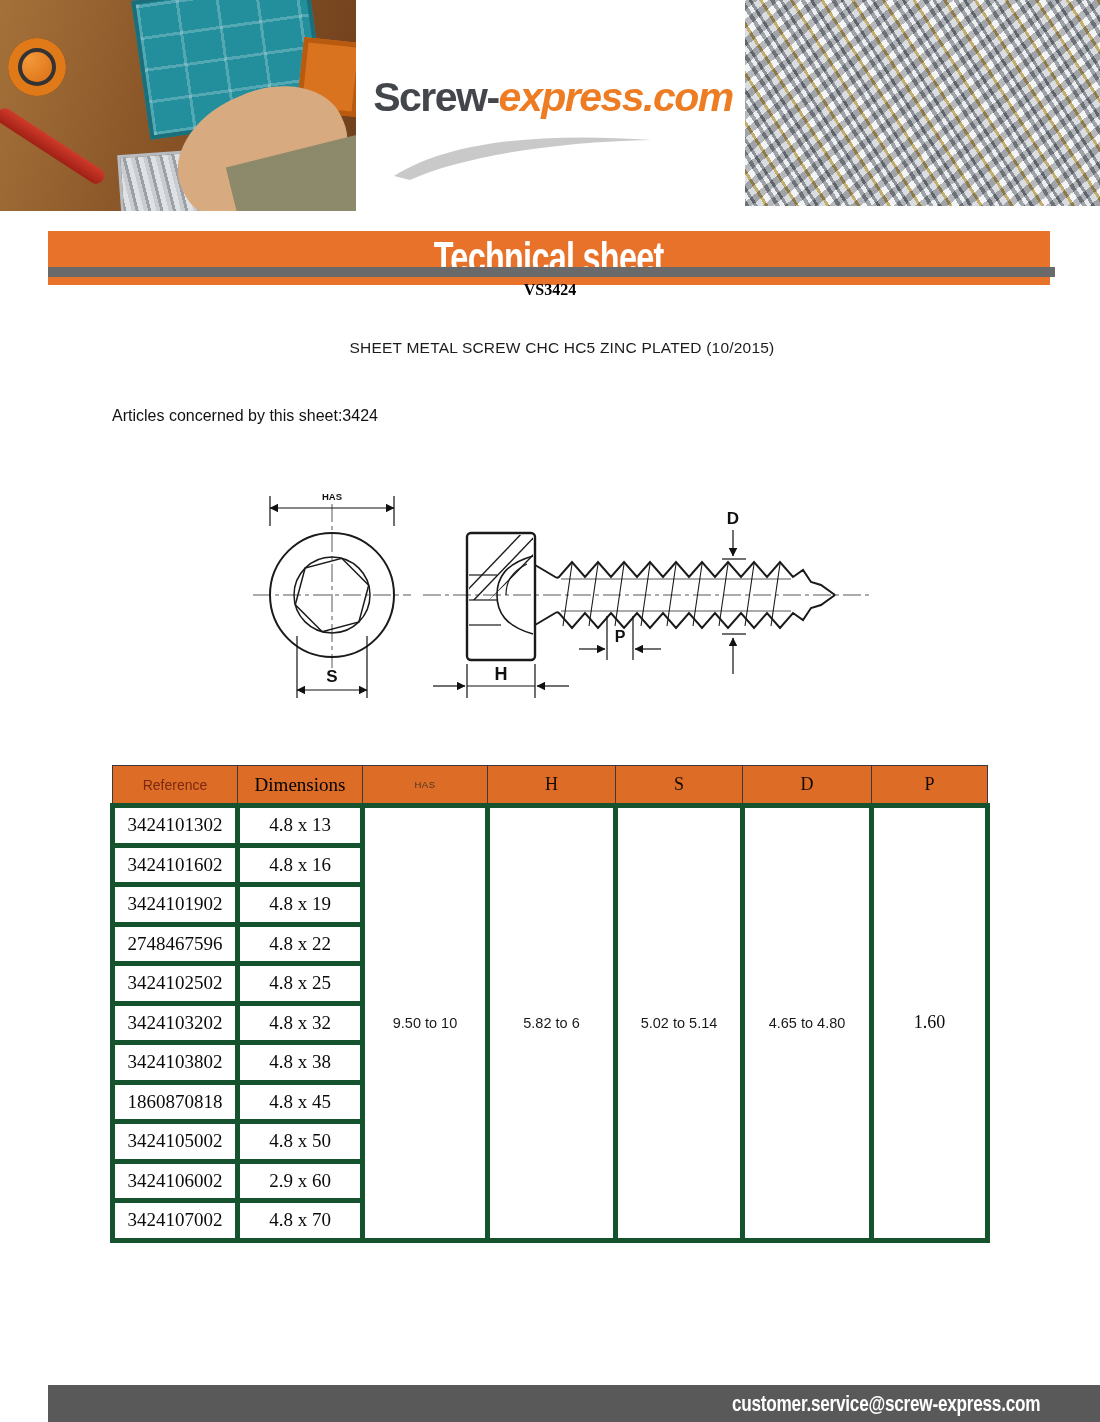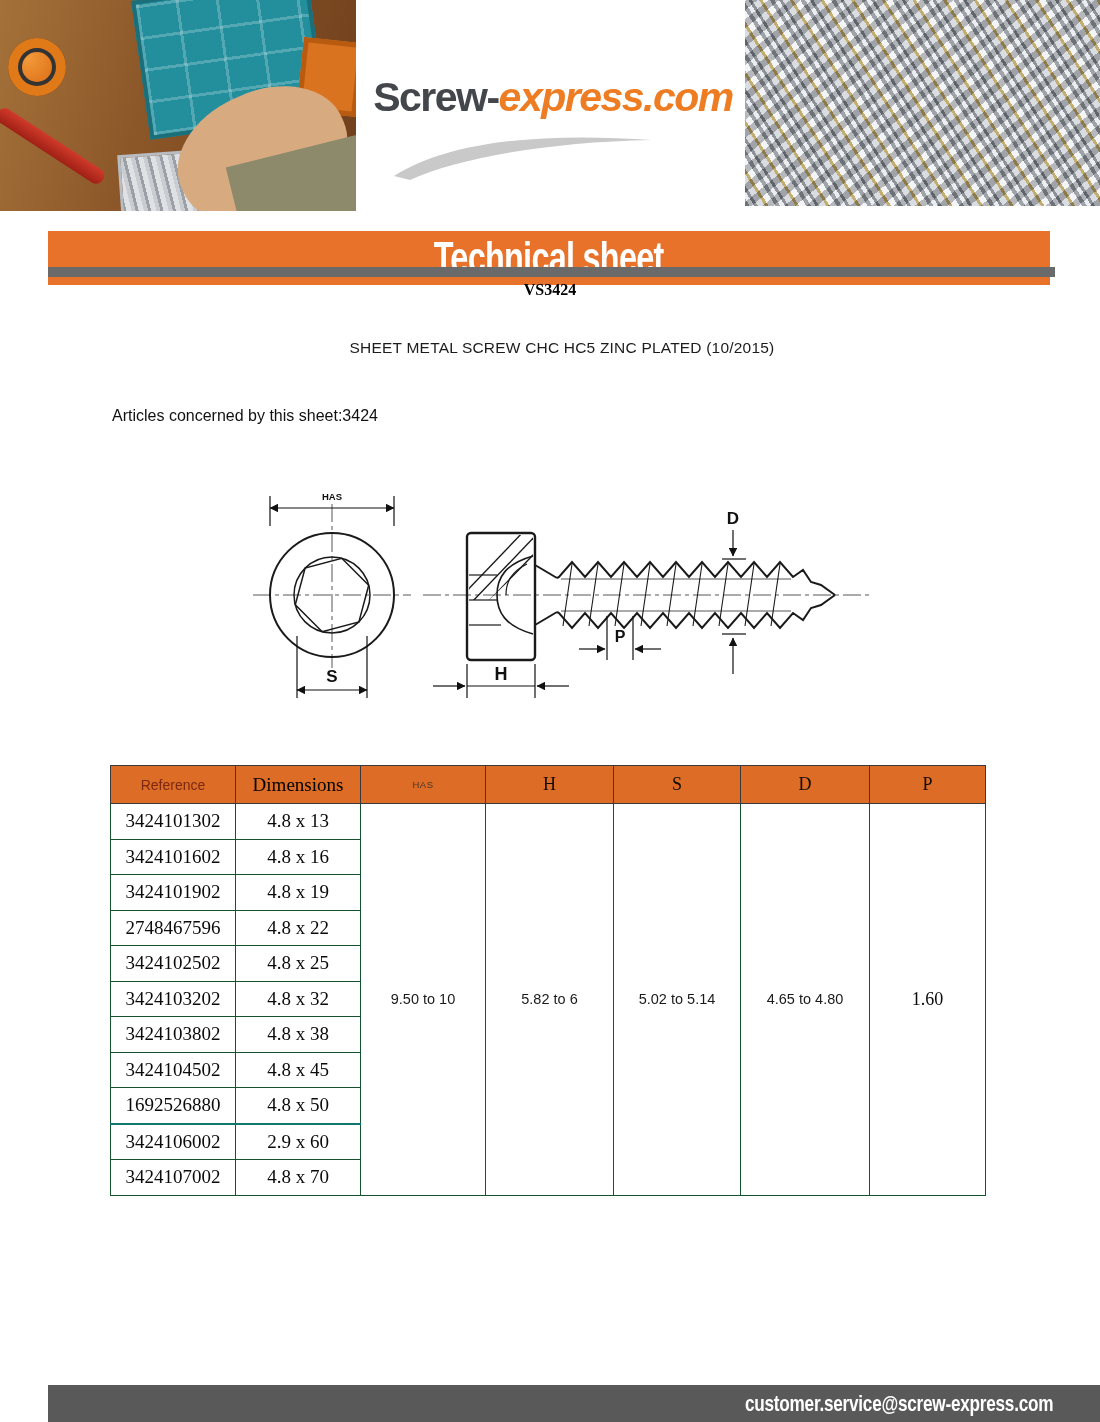--- a/index.html
+++ b/index.html
@@ -65,30 +65,30 @@
     paint-order:stroke;stroke:#fff;stroke-width:3px;}
 
   
   table.spec{position:absolute;left:110px;top:765px;width:875px;border-collapse:collapse;
     table-layout:fixed;}
   table.spec th{height:35px;background:#dd6d26;border:1px solid #3a3a3a;font-weight:normal;}
   .h-ref{color:#7b2812;font-size:14px;}
   .h-dim{font-family:"Liberation Serif",serif;font-size:19px;color:#000;}
   .h-has{font-size:9.5px;color:#4a3524;letter-spacing:.5px;}
   .h-letter{font-family:"Liberation Serif",serif;font-size:18px;color:#140a02;}
-  table.spec td{border:1px solid #14532d;text-align:center;height:34.5px;padding:0;}
+  table.spec td{border:5px solid #14532d;text-align:center;height:34.5px;padding:0;}
   td.c-ref,td.c-dim{font-family:"Liberation Serif",serif;font-size:19px;color:#0a0a0a;}
   td.c-val{font-size:14.5px;color:#1a1a1a;}
   td.c-valp{font-family:"Liberation Serif",serif;font-size:18px;color:#0a0a0a;border-right:none;}
   tbody tr:nth-child(10) td{border-top:2px solid #0f766e;}
 
   
   .footer{position:absolute;left:48px;top:1385px;width:1052px;height:37px;background:#595959;
     display:flex;align-items:center;justify-content:flex-end;box-sizing:border-box;
-    padding-right:47px;}
+    padding-right:60px;}
   .footer span{color:#fff;font-weight:bold;font-size:22px;letter-spacing:-.3px;
     transform:scaleX(.78);transform-origin:right center;white-space:nowrap;}
 </style>
 </head>
 <body>
 
 <div class="page">
 
   <div class="photo photo-left">
     <div class="shape tealbox"></div>
@@ -255,25 +255,25 @@
         </tr>
         <tr>
           <td class="c-ref">3424103202</td>
           <td class="c-dim">4.8 x 32</td>
         </tr>
         <tr>
           <td class="c-ref">3424103802</td>
           <td class="c-dim">4.8 x 38</td>
         </tr>
         <tr>
-          <td class="c-ref">3424104502</td>
+          <td class="c-ref">1860870818</td>
           <td class="c-dim">4.8 x 45</td>
         </tr>
         <tr>
-          <td class="c-ref">1692526880</td>
+          <td class="c-ref">3424105002</td>
           <td class="c-dim">4.8 x 50</td>
         </tr>
         <tr>
           <td class="c-ref">3424106002</td>
           <td class="c-dim">2.9 x 60</td>
         </tr>
         <tr>
           <td class="c-ref">3424107002</td>
           <td class="c-dim">4.8 x 70</td>
         </tr>

